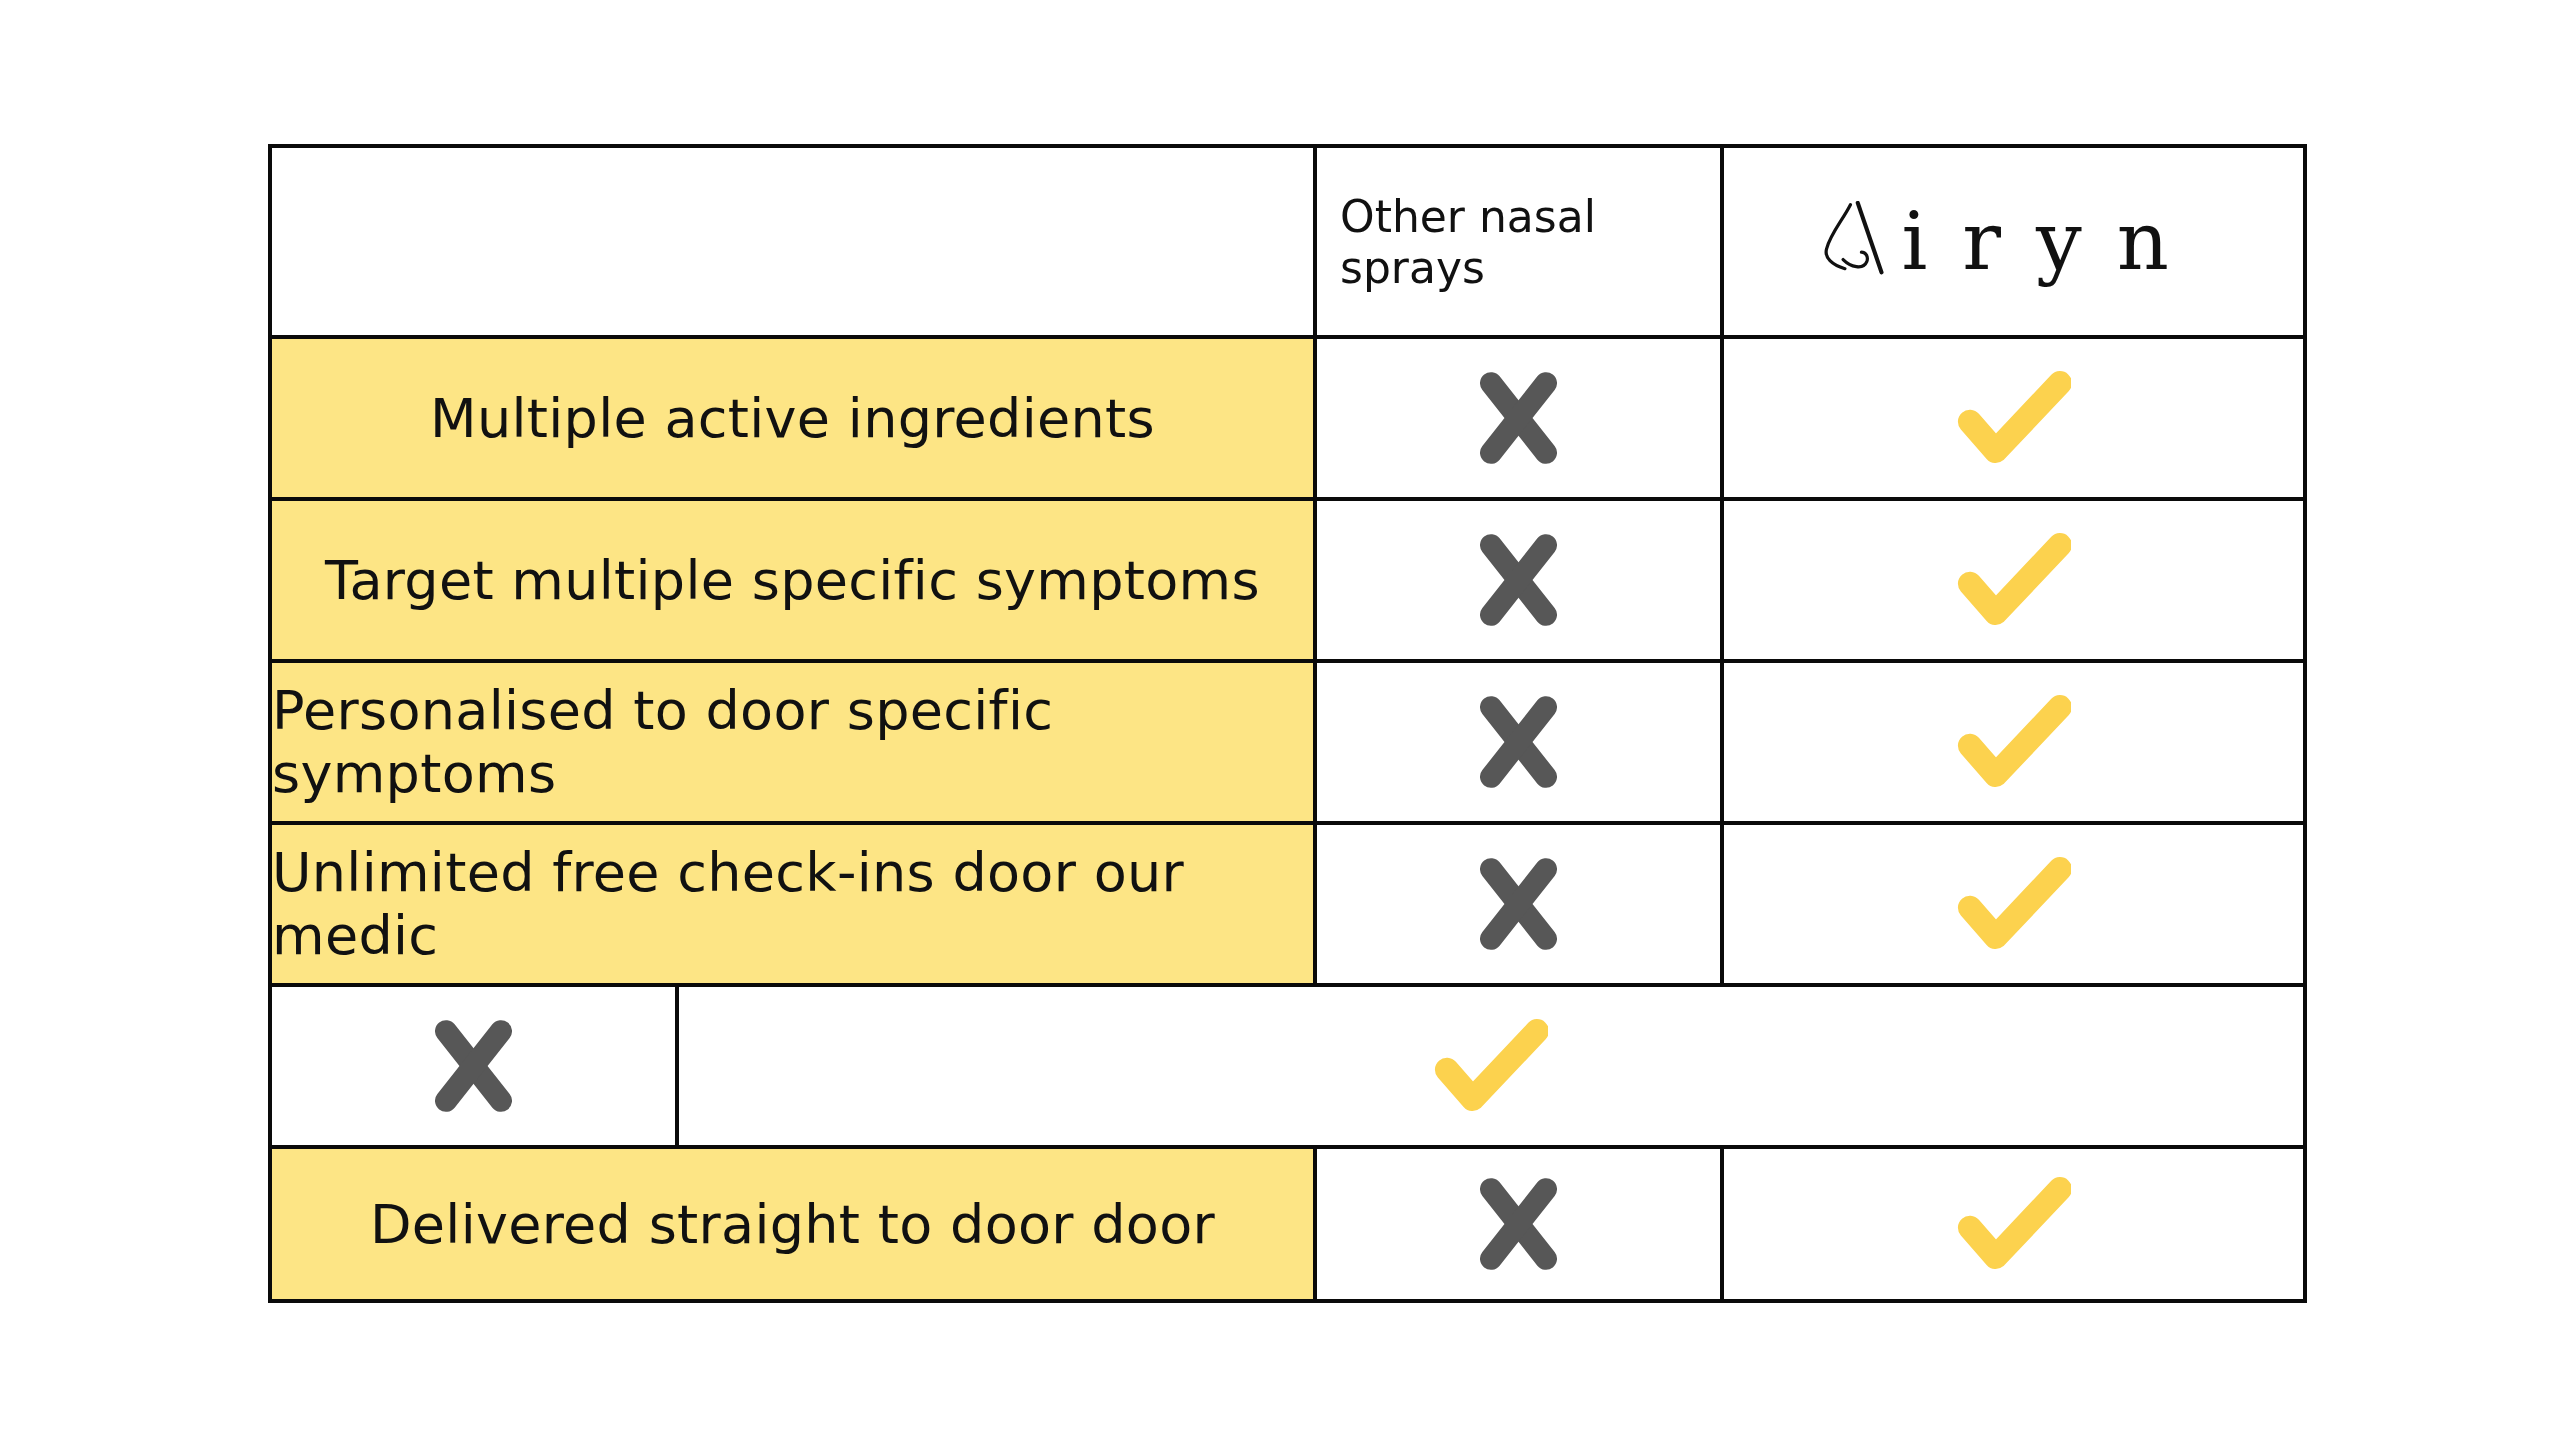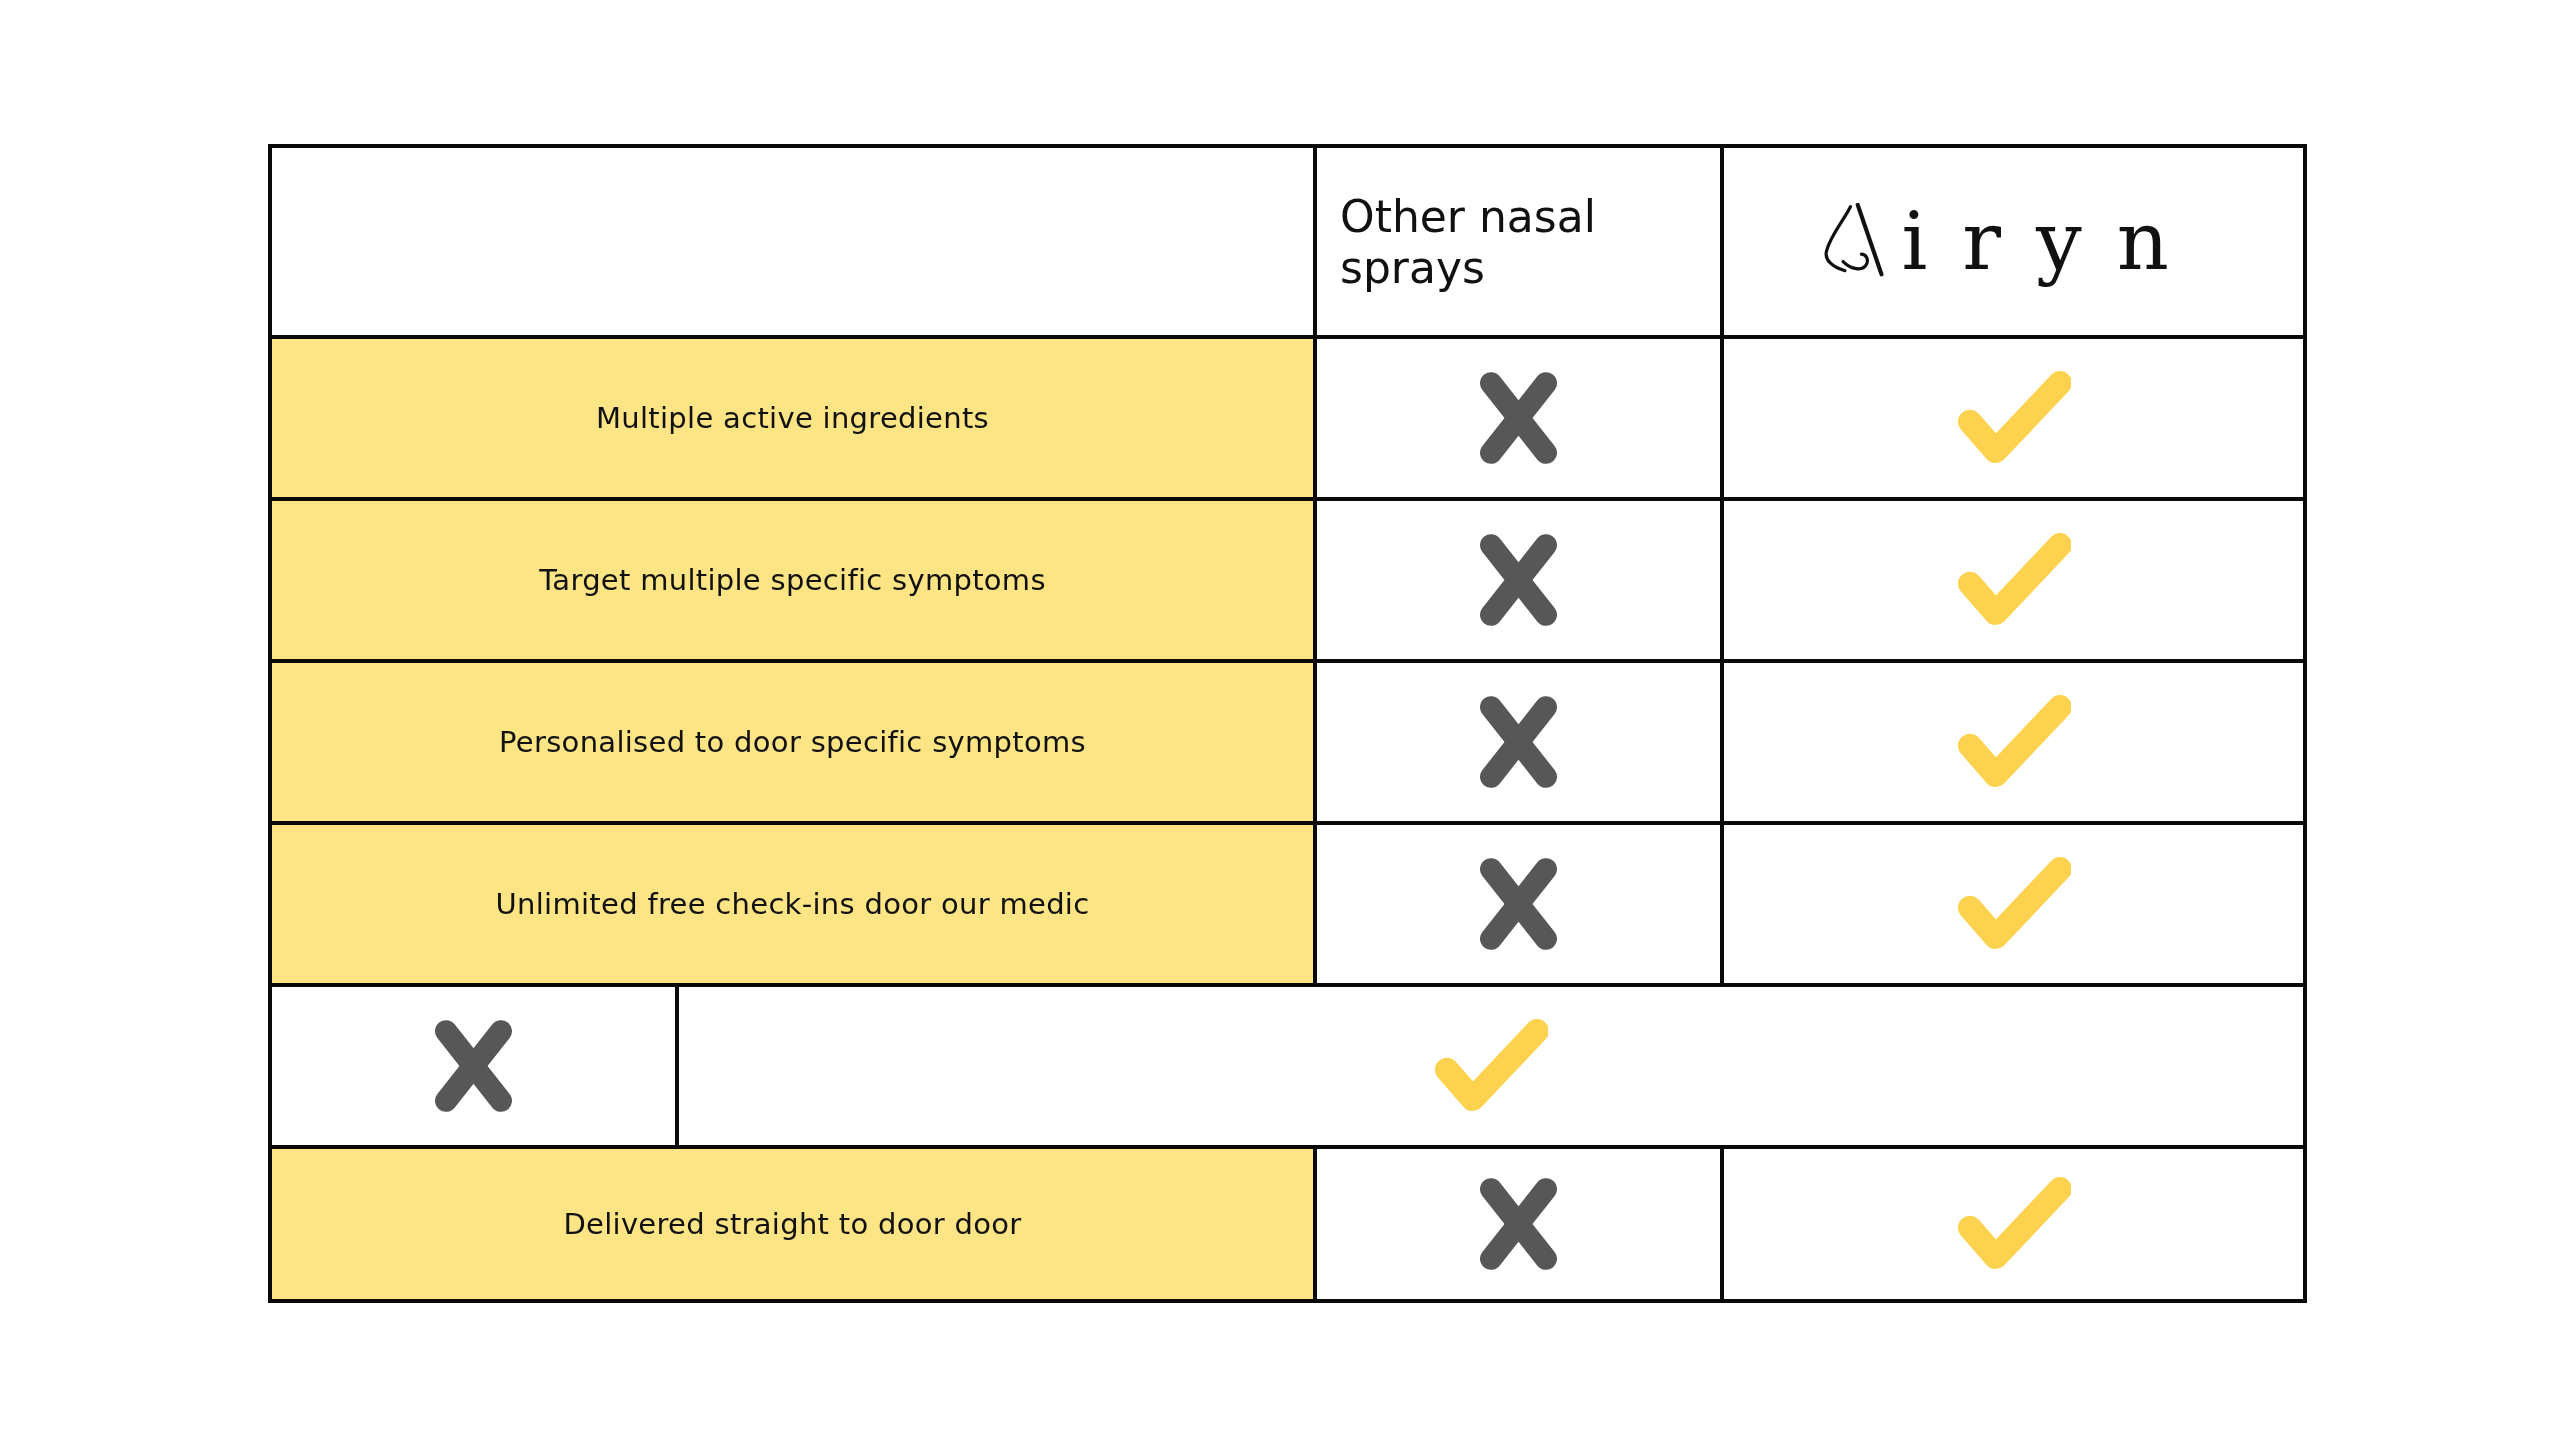--- a/index.html
+++ b/index.html
@@ -8,23 +8,23 @@
   .table { position:absolute; left:268px; top:144px; width:2039px; height:1159px;
            box-sizing:border-box; border:4.6px solid #0a0a0a; display:flex; flex-direction:column; }
   .row { display:flex; box-sizing:border-box; }
   .row.header { height:191px; border-bottom:4.6px solid #0a0a0a; }
   .row.body { height:162px; border-bottom:4.6px solid #0a0a0a; }
   .row.body:last-child { border-bottom:none; flex:1; }
   .cell { box-sizing:border-box; display:flex; align-items:center; justify-content:center; }
   .c1 { width:1045px; border-right:4.6px solid #0a0a0a; }
   .c2 { width:407px; border-right:4.6px solid #0a0a0a; }
   .c3 { flex:1; }
-  .feature { background:#fde585; color:#111; font-size:29px; letter-spacing:0.3px; font-weight:400; }
+  .feature { background:#fde585; color:#111; font-size:54px; letter-spacing:0.3px; font-weight:400; }
   .hdr-text { font-size:44px; color:#111;padding-left:23px; }
-  .logo { display:flex; align-items:flex-end; gap:9px; font-family:"DejaVu Serif","Liberation Serif",serif;
+  .logo { display:flex; align-items:flex-start; gap:9px; font-family:"DejaVu Serif","Liberation Serif",serif;
           font-size:81px; color:#111; }
   .logo .letters { letter-spacing:35px; line-height:1; }
   .logo svg { margin-right:5.5px; margin-bottom:3.7px; }
 </style>
 </head>
 <body>
 
 <div class="table">
   <div class="row header">
     <div class="cell c1"></div>

